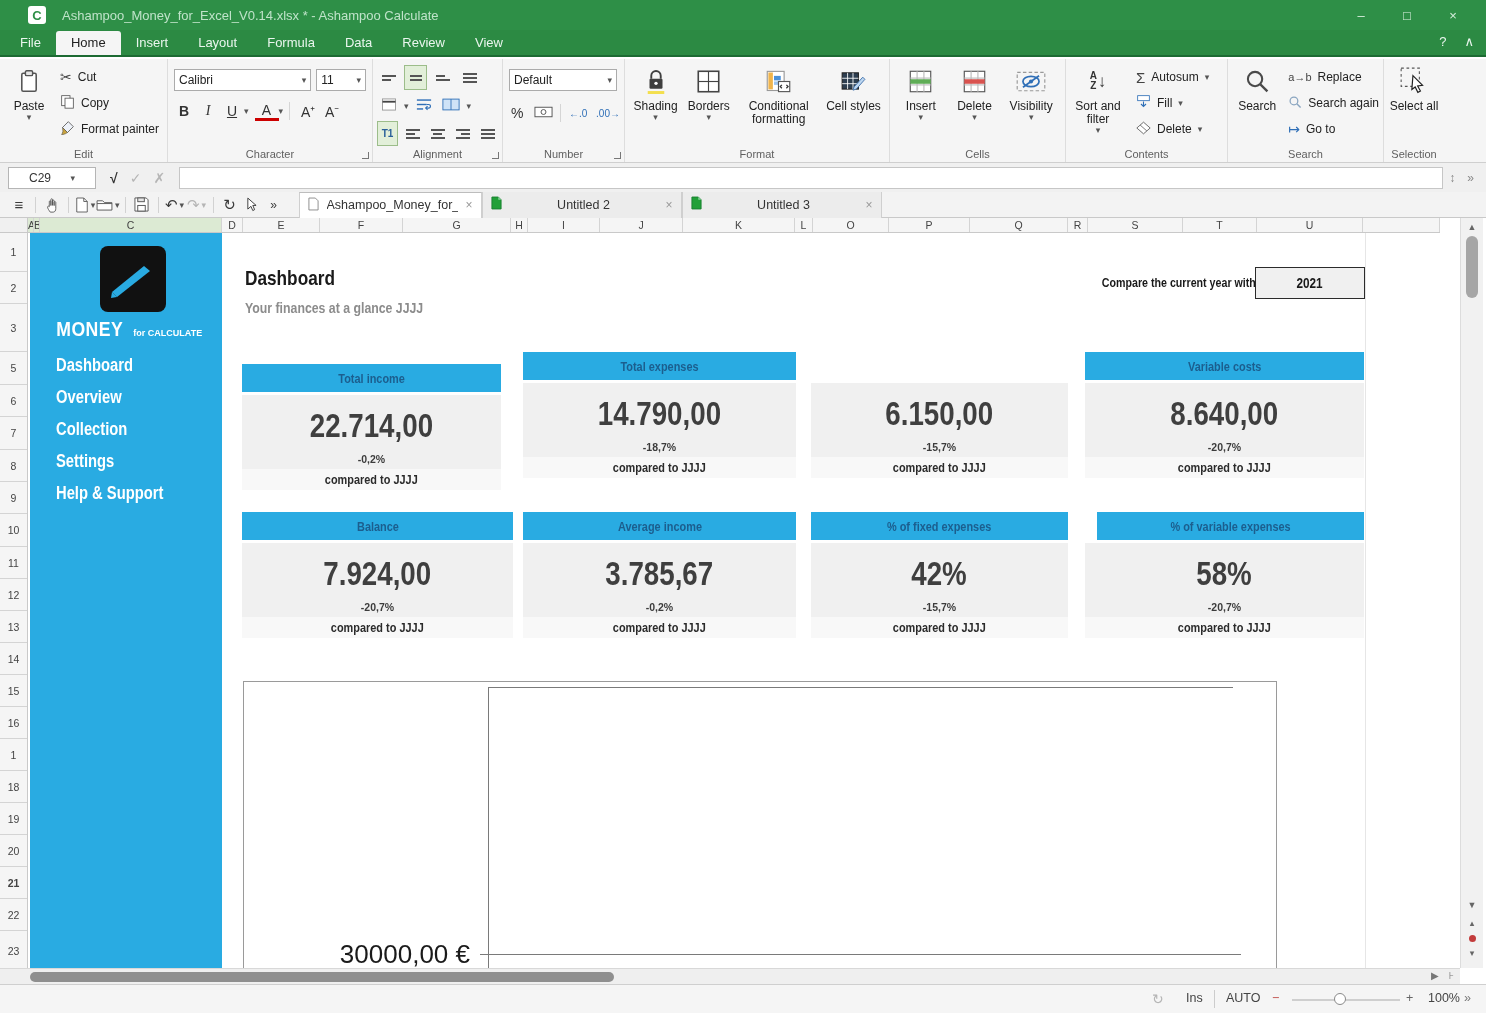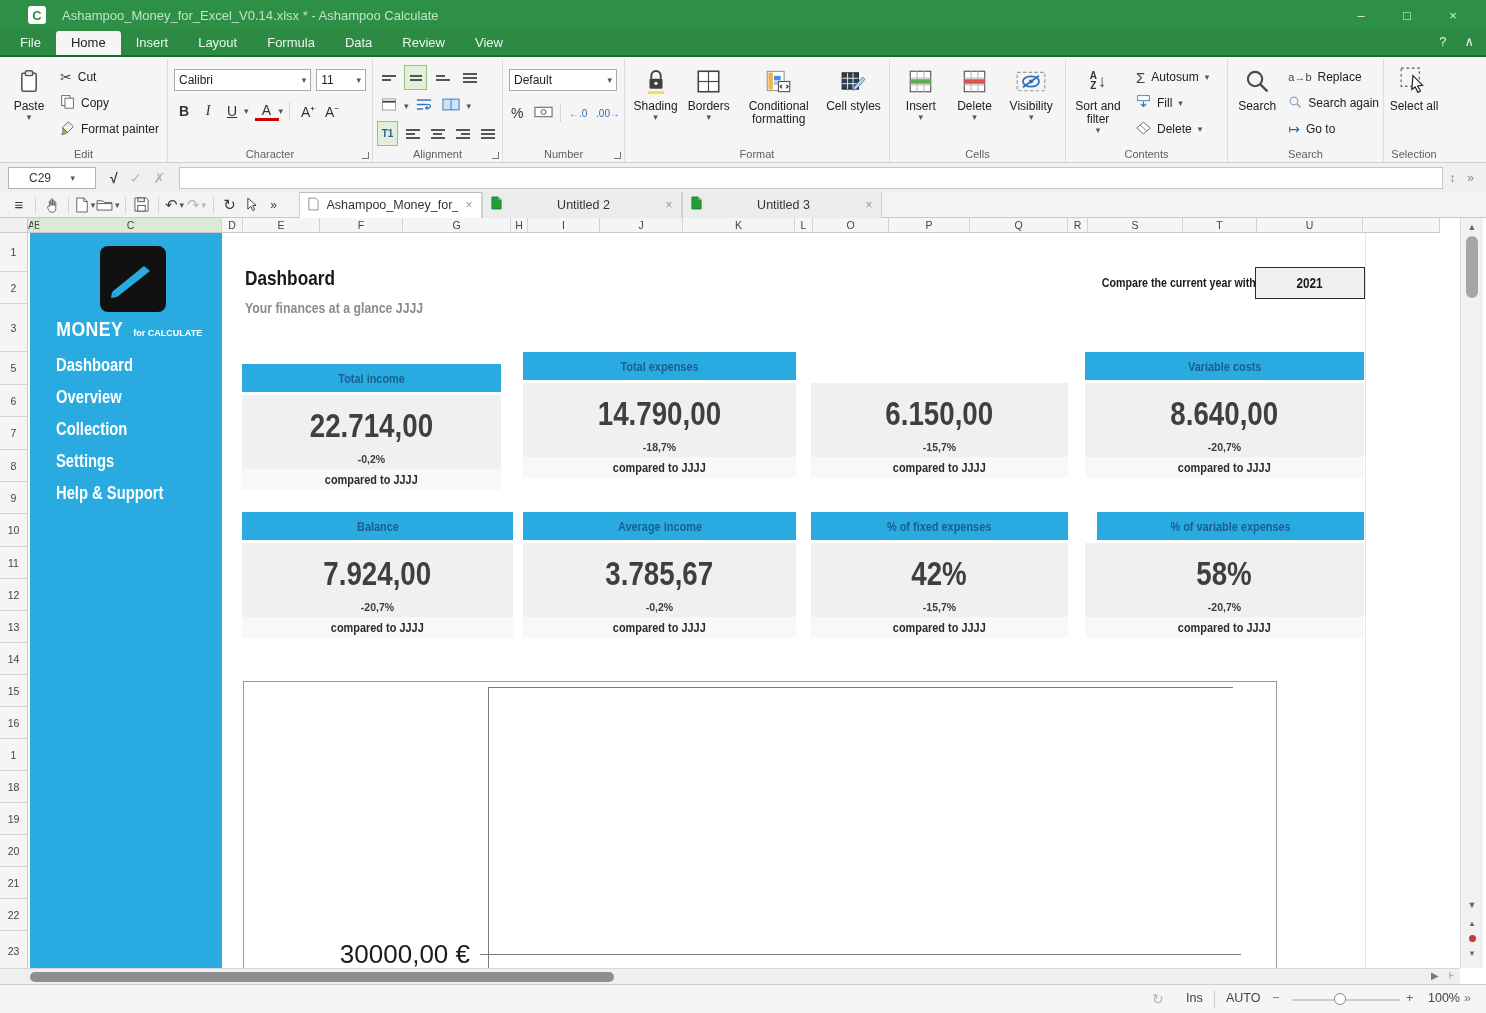--- a/index.html
+++ b/index.html
@@ -644,21 +644,21 @@
         <div class="row-h" style="height: 32px;">11</div>
         <div class="row-h" style="height: 32px;">12</div>
         <div class="row-h" style="height: 32px;">13</div>
         <div class="row-h" style="height: 32px;">14</div>
         <div class="row-h" style="height: 32px;">15</div>
         <div class="row-h" style="height: 32px;">16</div>
         <div class="row-h" style="height: 32px;">1</div>
         <div class="row-h" style="height: 32px;">18</div>
         <div class="row-h" style="height: 32px;">19</div>
         <div class="row-h" style="height: 32px;">20</div>
-        <div class="row-h" style="height: 32px;">21</div>
+        <div class="row-h" style="height: 32px; font-weight: bold;">21</div>
         <div class="row-h" style="height: 32px;">22</div>
         <div class="row-h" style="height: 40px;">23</div>
       </div>
 
     <div id="content">
       <div id="sheet-line"></div>
 
       <div id="sidebar">
         <div id="logo">
           <svg width="66" height="66" viewBox="0 0 66 66">

